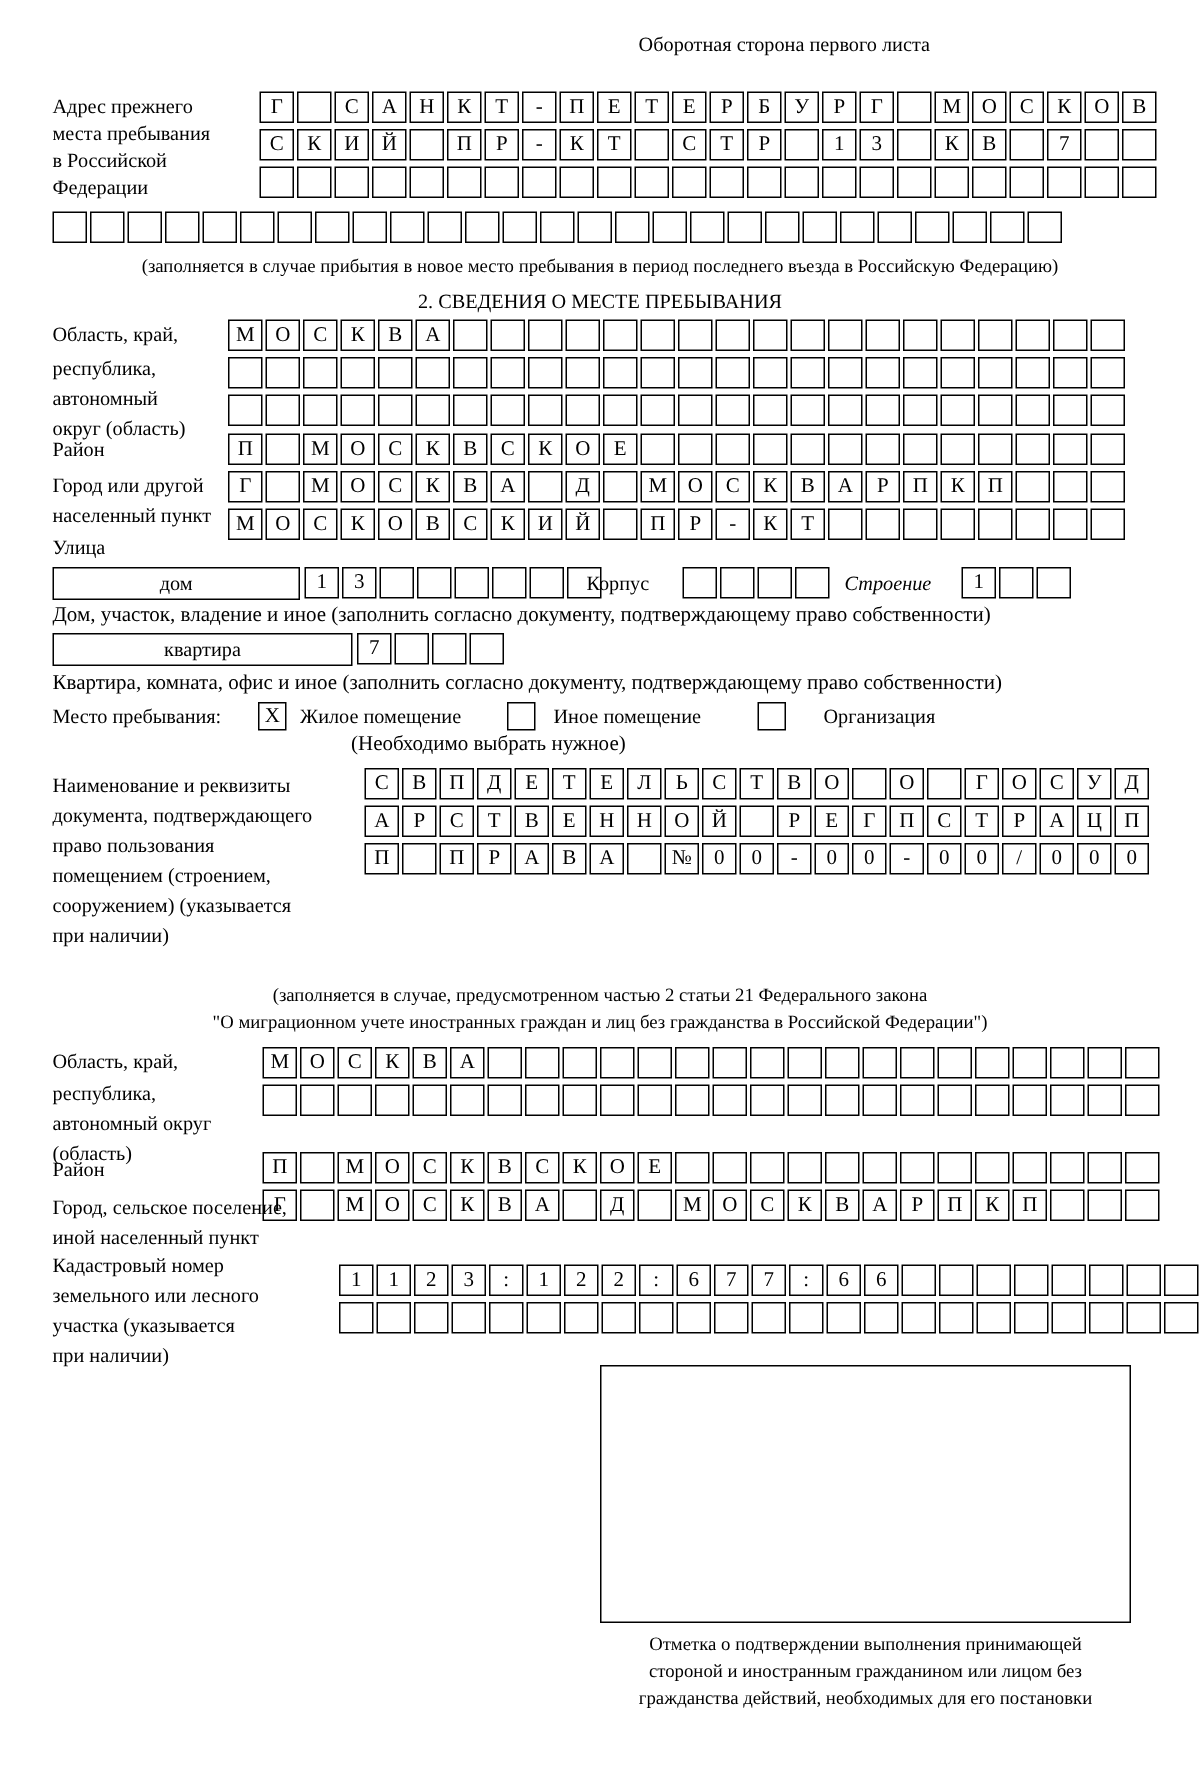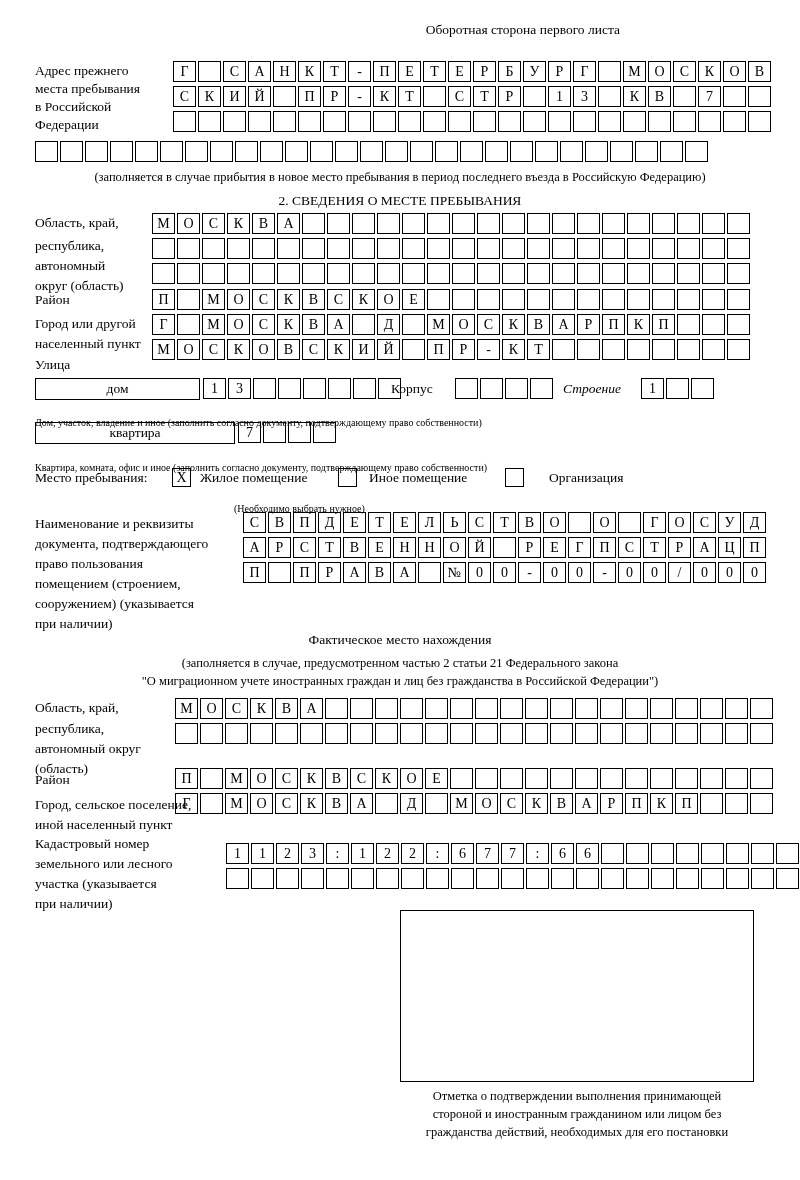--- a/index.html
+++ b/index.html
@@ -6,21 +6,21 @@
   body{
     width:800px;height:1180px;background:#ffffff;
     font-family:"Liberation Serif", serif;
     color:#000;position:relative;overflow:hidden;
   }
   .page{position:absolute;left:0;top:0;width:668px;height:1180px;}
   .hdr-right{position:absolute;right:48px;top:22px;font-size:13.5px;}
   .lbl{position:absolute;font-size:13.5px;line-height:15px;white-space:pre;}
   .lbl-c{position:absolute;font-size:13.5px;line-height:15px;text-align:center;}
   .bold{font-weight:normal;}
-  .small{font-size:10px;margin-top:12px;}
+  .small{font-size:14px;}
   .row{position:absolute;display:flex;}
   .cell{
     width:23px;height:21px;border:1px solid #000;margin-right:2px;
     box-sizing:border-box;font-size:14px;line-height:19px;text-align:center;
     font-family:"Liberation Serif", serif;
   }
   .cell.last{margin-right:0;}
   .wbox{
     position:absolute;border:1px solid #000;box-sizing:border-box;
     font-size:13.5px;text-align:center;line-height:20px;height:22px;
@@ -442,21 +442,20 @@
       <div class="cell">0</div>
       <div class="cell">-</div>
       <div class="cell">0</div>
       <div class="cell">0</div>
       <div class="cell">/</div>
       <div class="cell">0</div>
       <div class="cell">0</div>
       <div class="cell last">0</div>
     </div>
 
-  <div class="lbl-c bold" style="left:0;top:632px;width:800px;">Фактическое место нахождения</div>
   <div class="footnote" style="left:0;top:655px;width:800px;">(заполняется в случае, предусмотренном частью 2 статьи 21 Федерального закона</div>
   <div class="footnote" style="left:0;top:673px;width:800px;">"О миграционном учете иностранных граждан и лиц без гражданства в Российской Федерации")</div>
 
   <div class="lbl" style="left:35px;top:700px;">Область, край,</div>
   <div class="lbl" style="left:35px;top:721px;">республика,</div>
   <div class="lbl" style="left:35px;top:741px;">автономный округ</div>
   <div class="lbl" style="left:35px;top:761px;">(область)</div>
 
   <div class="row" id="s3reg0" style="left:175px;top:698px;">
       <div class="cell">М</div>

